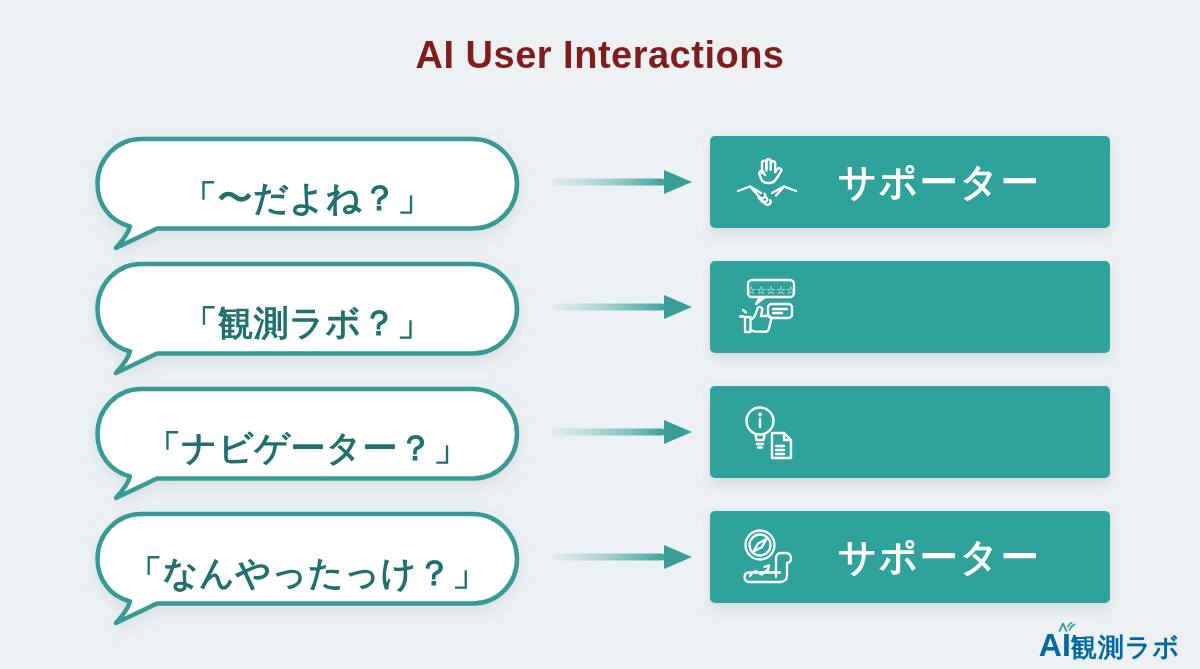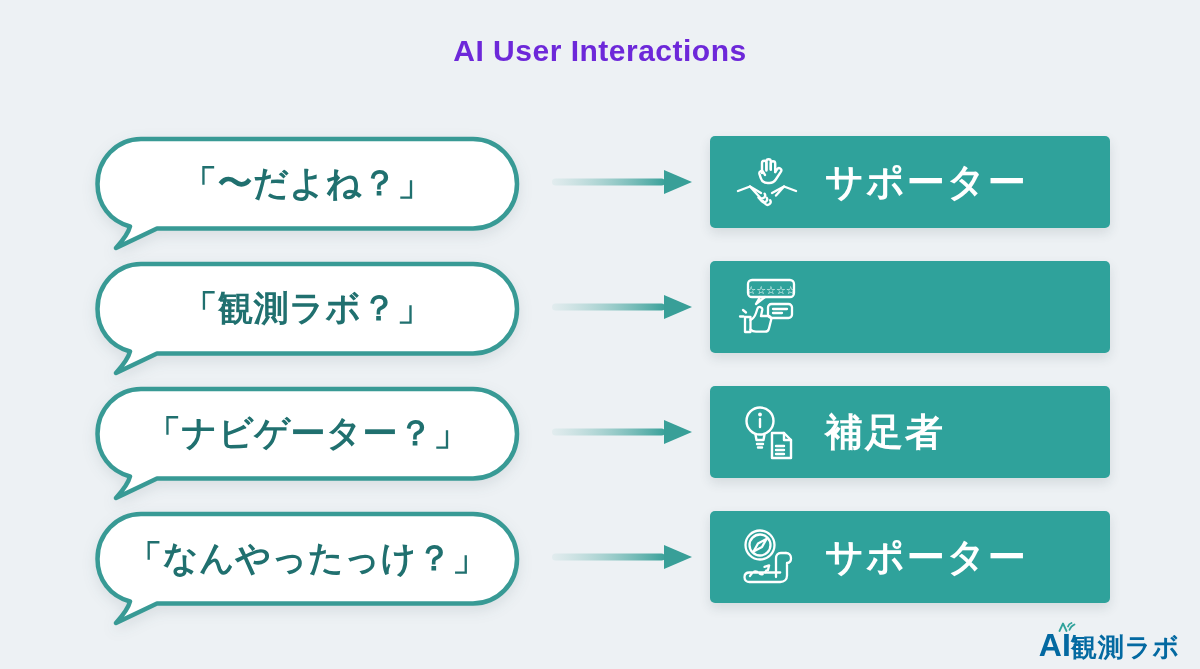--- a/index.html
+++ b/index.html
@@ -5,40 +5,40 @@
   html,body{margin:0;padding:0;}
   body{
     width:1200px;height:669px;
     background:#edf1f4;
     font-family:"Liberation Sans","DejaVu Sans",sans-serif;
     position:relative;overflow:hidden;
   }
   .title{
     position:absolute;top:34px;left:0;width:1200px;
     text-align:center;margin:0;
-    font-size:30px;font-weight:700;letter-spacing:.5px;
-    color:#6d28d9;
+    font-size:38px;font-weight:700;letter-spacing:.5px;
+    color:#7f1d1d;
   }
   .row{position:absolute;left:0;width:1200px;height:122px;}
   .row-1{top:136px}.row-2{top:261px}.row-3{top:386px}.row-4{top:511px}
 
   .bubble{position:absolute;left:93px;top:0;width:429px;height:122px;}
   .bubble svg{display:block;filter:drop-shadow(0 5px 7px rgba(30,60,68,.10));}
   .bubble-label{
-    position:absolute;left:0;top:0;width:429px;height:95px;
+    position:absolute;left:0;top:15px;width:429px;height:95px;
     display:flex;align-items:center;justify-content:center;
     font-size:35px;font-weight:700;color:#20706f;letter-spacing:.5px;
     white-space:nowrap;
   }
   .arrow{position:absolute;left:551px;top:33px;width:142px;height:26px;}
 
   .rolebox{
     position:absolute;left:710px;top:0;width:400px;height:92px;
     background:#2fa29b;border-radius:5px;
-    display:flex;align-items:center;gap:26px;
+    display:flex;align-items:center;gap:39px;
     padding-left:25px;box-sizing:border-box;
     box-shadow:0 5px 12px rgba(30,60,68,.12);
   }
   .icon{width:64px;height:64px;flex:0 0 64px;}
   .role-label{
     font-size:38px;font-weight:700;color:#ffffff;
     letter-spacing:2px;white-space:nowrap;
   }
 
   .logo{
@@ -140,21 +140,20 @@
         <circle cx="25" cy="21" r="13.5"></circle>
         <path d="M25 19v8"></path>
         <path d="M20.5 34.5L21.5 40h7l1-5.5"></path>
         <path d="M22 44h6M23 47.5h4"></path>
         <path d="M37 33h12l7 7v18H37z"></path>
         <path d="M49 33v7h7"></path>
         <path d="M41 46h8M41 50h8M41 54h8"></path>
       </g>
       <circle cx="25" cy="14.5" r="1.9" fill="#ffffff"></circle>
     </svg>
-    <span class="role-label">補足者</span>
   </div>
 </div>
 
 <div class="row row-4">
   <div class="bubble">
     <svg width="429" height="122" viewBox="0 0 429 122">
         <use href="#bubblePath"></use>
       </svg>
     <div class="bubble-label">「なんやったっけ？」</div>
   </div>

